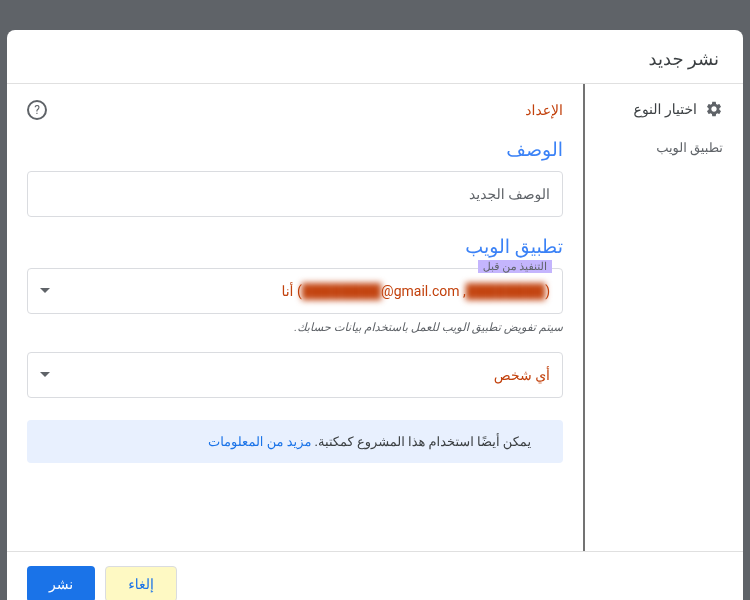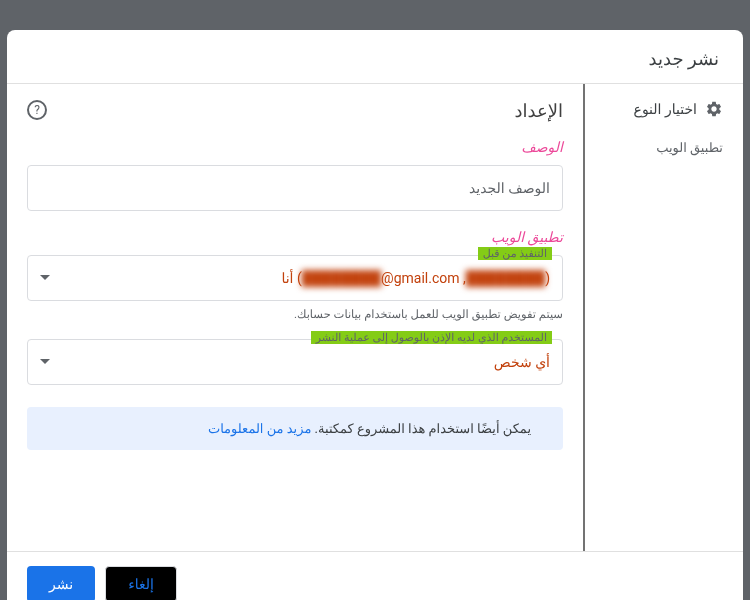--- a/index.html
+++ b/index.html
@@ -64,40 +64,39 @@
       display: flex;
       flex-direction: column;
     }
     .main-header {
       display: flex;
       justify-content: space-between;
       align-items: center;
       margin-bottom: 18px;
     }
     .main-title {
-      font-size: 18px;
-      color: #404040;
+      font-size: 14px;
+      color: #c2410c;
     }
     .help-icon {
       width: 20px;
       height: 20px;
       border: 2px solid #5f6368;
       border-radius: 50%;
       display: flex;
       align-items: center;
       justify-content: center;
       font-size: 12px;
       color: #5f6368;
       cursor: pointer;
     }
     .section-label {
-      font-size: 14px;
-      color: #ec4899;
+      font-size: 19px;
+      color: #3b82f6;
       margin-bottom: 10px;
-      font-style: italic;
     }
     .text-input {
       width: 100%;
       border: 1px solid #dadce0;
       border-radius: 4px;
       padding: 14px 12px;
       font-size: 14px;
       color: #3c4043;
       font-family: inherit;
       text-align: right;
@@ -112,21 +111,21 @@
     .fieldset {
       position: relative;
       border: 1px solid #dadce0;
       border-radius: 4px;
       padding: 0;
     }
     .fieldset-legend {
       position: absolute;
       top: -9px;
       right: 10px;
-      background: #84cc16;
+      background: #c4b5fd;
       padding: 0 5px;
       font-size: 11px;
       color: #5f6368;
     }
     .select-box {
       display: flex;
       align-items: center;
       justify-content: space-between;
       padding: 14px 12px;
       cursor: pointer;
@@ -142,20 +141,21 @@
       height: 0;
       border-left: 5px solid transparent;
       border-right: 5px solid transparent;
       border-top: 5px solid #5f6368;
     }
     .helper-text {
       font-size: 11.5px;
       color: #5f6368;
       margin-top: 6px;
       text-align: right;
+      font-style: italic;
     }
     .info-box {
       background: #e8f0fe;
       border-radius: 4px;
       padding: 14px 32px;
       font-size: 13px;
       color: #3c4043;
       margin-top: 4px;
     }
     .info-link {
@@ -172,21 +172,21 @@
     .btn {
       padding: 9px 22px;
       border-radius: 4px;
       font-size: 14px;
       font-family: inherit;
       cursor: pointer;
       border: none;
       text-align: center;
     }
     .btn-secondary {
-      background: #000000;
+      background: #fef9c3;
       color: #1a73e8;
       border: 1px solid #dadce0;
     }
     .btn-primary {
       background: #1a73e8;
       color: #fff;
     }
     .gear-icon {
       width: 18px;
       height: 18px;
@@ -238,21 +238,20 @@
               <span>أنا (</span><span class="blur">████████</span><span>@gmail.com</span><span dir="ltr"> ,</span><span class="blur">████████</span><span>)</span>
             </span>
             <div class="dropdown-arrow"></div>
           </div>
         </div>
         <div class="helper-text">سيتم تفويض تطبيق الويب للعمل باستخدام بيانات حسابك.</div>
       </div>
 
       <div class="section">
         <div class="fieldset">
-          <div class="fieldset-legend">المستخدم الذي لديه الإذن بالوصول إلى عملية النشر</div>
           <div class="select-box">
             <span class="select-value" style="direction:rtl">أي شخص</span>
             <div class="dropdown-arrow"></div>
           </div>
         </div>
       </div>
 
       <div class="info-box">
         <span>يمكن أيضًا استخدام هذا المشروع كمكتبة. </span><span class="info-link">مزيد من المعلومات</span>
       </div>

